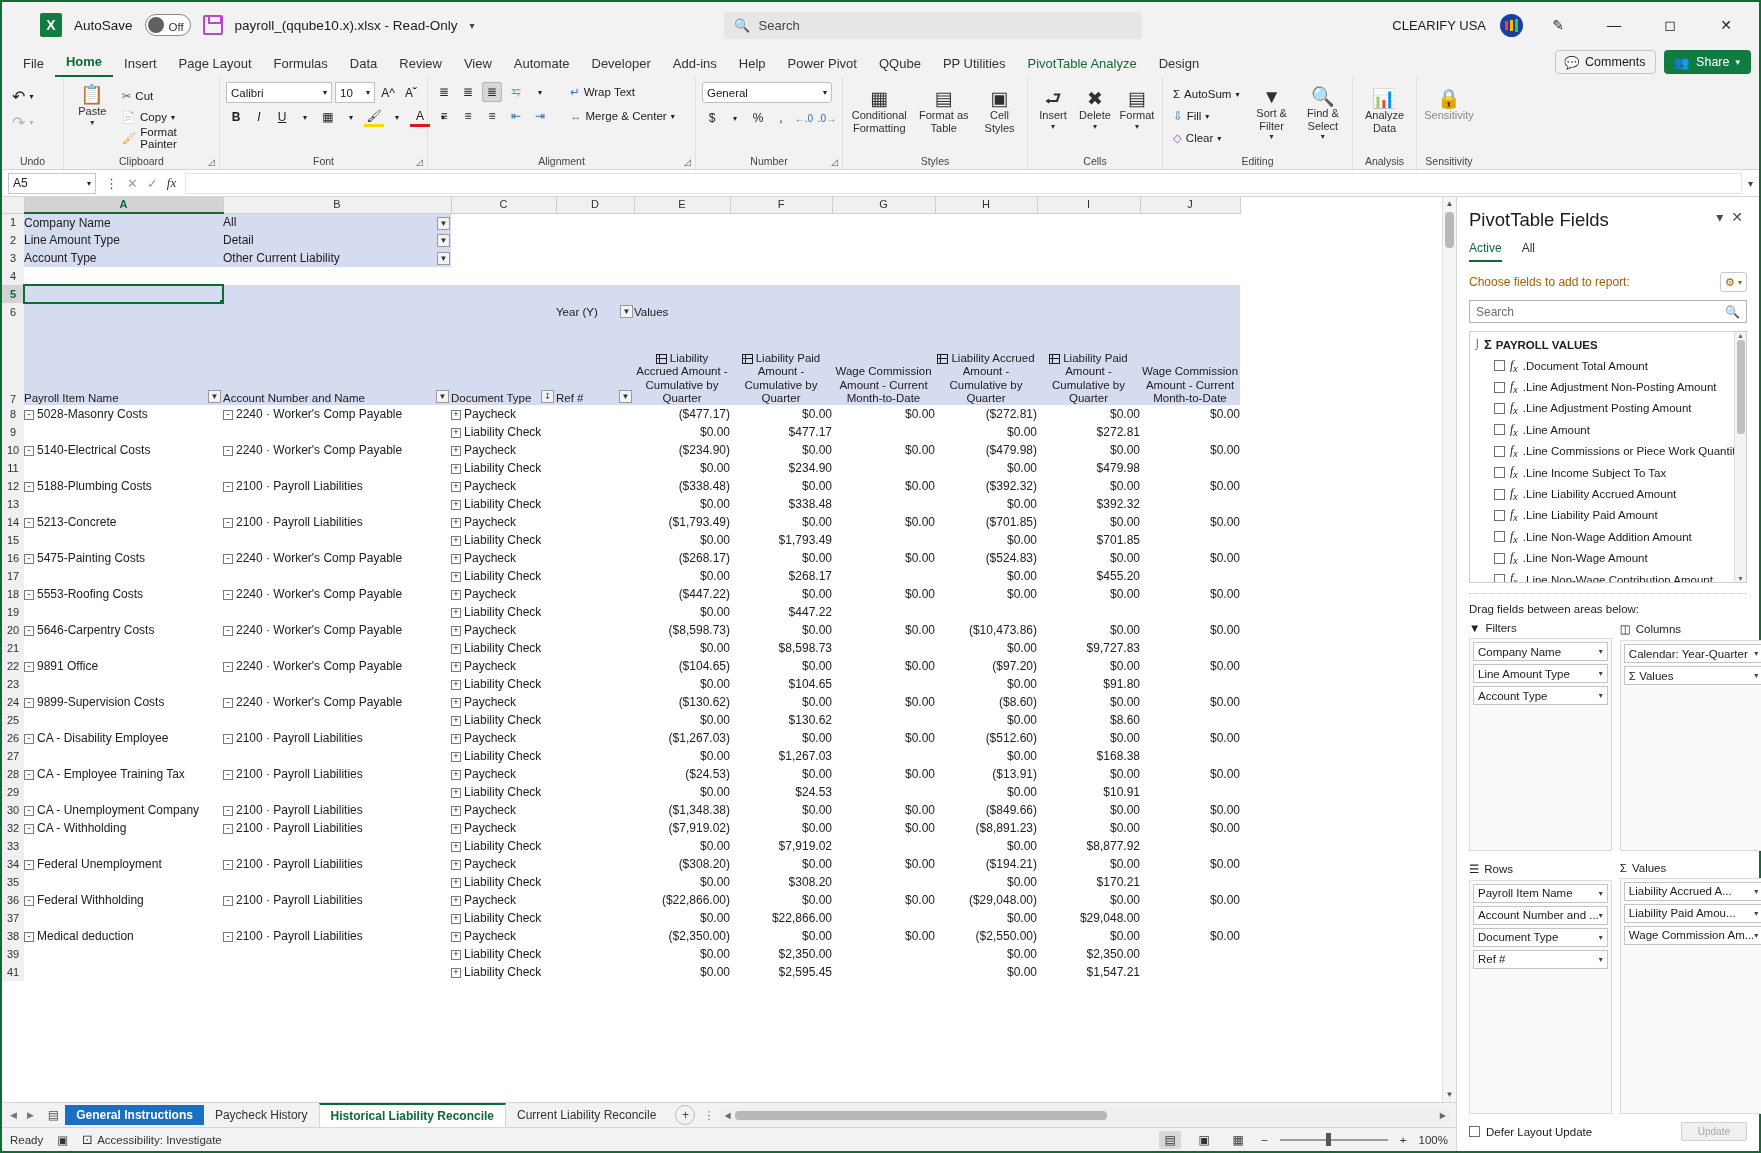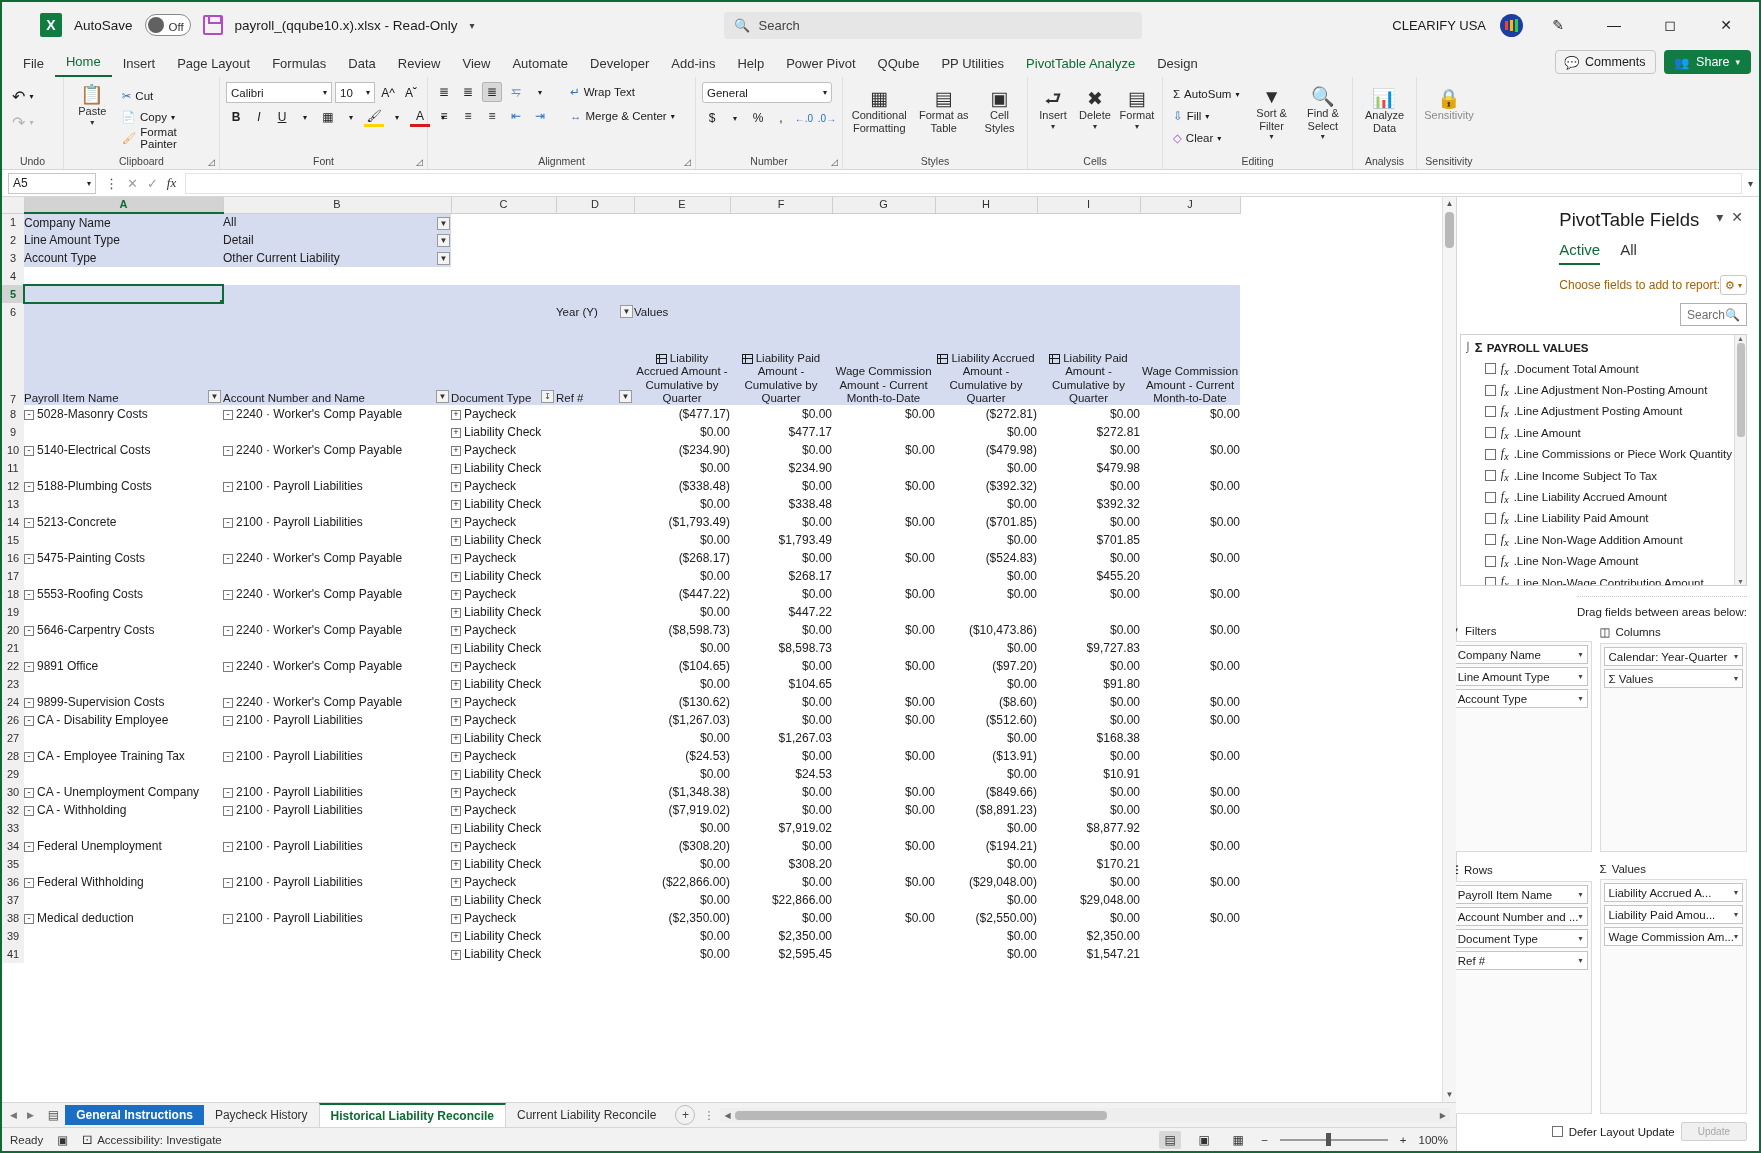--- a/index.html
+++ b/index.html
@@ -44,21 +44,21 @@
   .avatar i { display:block; width:3px;height:9px;background:#ff3b30; margin:0 1px;}
   .avatar i.b{background:#ffb900;height:11px;}
   .avatar i.c{background:#2ecc40;height:13px;}
   .winbtn { width:42px;height:30px;display:flex;align-items:center;
             justify-content:center;font-size:14px;color:#222; }
 
   
   .ribbon-tabs { height:29px; background:#f2f2f2; display:flex; align-items:flex-end;
                  padding-left:10px; position:relative; flex:none; }
   .rtab { padding:3px 11px 6px; font-size:13px; color:#333; white-space:nowrap;}
-  .rtab.active { color:#0e6b35; border-bottom:2.5px solid #0e6b35; font-weight:400;}
+  .rtab.active { color:#0e6b35; border-bottom:2.5px solid #0e6b35; font-weight:700;}
   .rtab.ctx { color:#0e6b35;margin-top:35px; }
   .tabs-right { margin-left:auto; display:flex; align-items:center; gap:8px;
                 padding-right:8px; padding-bottom:3px;}
   .btn-cmt { border:1px solid #c6c6c6; border-radius:4px; height:24px;
              padding:0 9px; font-size:12.5px; display:flex; align-items:center;
              gap:5px; background:#f2f2f2;}
   .btn-share { background:#107c41; color:#fff; border-radius:4px; height:24px;
                padding:0 11px; font-size:12.5px; display:flex; align-items:center;
                gap:6px;}
 
@@ -175,26 +175,26 @@
   .viewbtn { width:22px;height:18px;display:flex;align-items:center;
              justify-content:center;font-size:12px;}
   .viewbtn.on { background:#d8d8d8; border-radius:2px;}
   .zoomslider { width:108px; height:14px; display:flex; align-items:center;
                 position:relative;}
   .zoomtrack { height:2px; background:#9c9c9c; width:100%;}
   .zoomknob { position:absolute; left:46px; width:5px; height:13px; background:#555;}
 
   
   .ptpanel { width:303px; background:#fff; border-left:1px solid #d6d6d6;
-             display:flex; flex-direction:column; flex:none;align-items:flex-end; }
+             display:flex; flex-direction:column; flex:none; }
   .pt-top { padding:12px 12px 0; }
   .pt-titlerow { display:flex; align-items:flex-start; }
   .pt-title { font-size:18.5px; color:#1b1b1b; flex:1; }
   .pt-iconbtn { color:#4a4a4a; font-size:14px; padding:0 4px; }
-  .pt-tabs { display:flex; gap:20px; margin-top:10px; font-size:15px;}
+  .pt-tabs { display:flex; gap:20px; margin-top:10px; font-size:12px;}
   .pt-tab { padding-bottom:5px; color:#333;}
   .pt-tab.active { color:#0e6b35; border-bottom:2px solid #0e6b35;}
   .pt-sub { font-size:12px; color:#a16207; margin-top:10px; display:flex;
             align-items:center; }
   .gearbtn { margin-left:auto; border:1px solid #c8c8c8; border-radius:3px;
              height:20px; padding:0 4px; display:flex; align-items:center; gap:3px;
              font-size:11px;}
   .pt-search { margin:8px 12px 0; height:23px; border:1px solid #b0b0b0;
                display:flex; align-items:center; padding:0 6px;
                font-size:12px; color:#6f6f6f; }
@@ -875,20 +875,33 @@
                   <td class="cell"><span class="pm">+</span>Paycheck</td>
                   <td class="cell"></td>
                   <td class="cell num">($130.62)</td>
                   <td class="cell num">$0.00</td>
                   <td class="cell num">$0.00</td>
                   <td class="cell num">($8.60)</td>
                   <td class="cell num">$0.00</td>
                   <td class="cell num">$0.00</td>
                 </tr>
                 <tr>
+                  <td class="rowhdr">25</td>
+                  <td class="cell rowlbl"></td>
+                  <td class="cell rowlbl"></td>
+                  <td class="cell"><span class="pm">+</span>Liability Check</td>
+                  <td class="cell"></td>
+                  <td class="cell num">$0.00</td>
+                  <td class="cell num">$130.62</td>
+                  <td class="cell num"></td>
+                  <td class="cell num">$0.00</td>
+                  <td class="cell num">$8.60</td>
+                  <td class="cell num"></td>
+                </tr>
+                <tr>
                   <td class="rowhdr">26</td>
                   <td class="cell rowlbl"><span class="pm">-</span>CA - Disability Employee</td>
                   <td class="cell rowlbl"><span class="pm">-</span>2100 · Payroll Liabilities</td>
                   <td class="cell"><span class="pm">+</span>Paycheck</td>
                   <td class="cell"></td>
                   <td class="cell num">($1,267.03)</td>
                   <td class="cell num">$0.00</td>
                   <td class="cell num">$0.00</td>
                   <td class="cell num">($512.60)</td>
                   <td class="cell num">$0.00</td>

